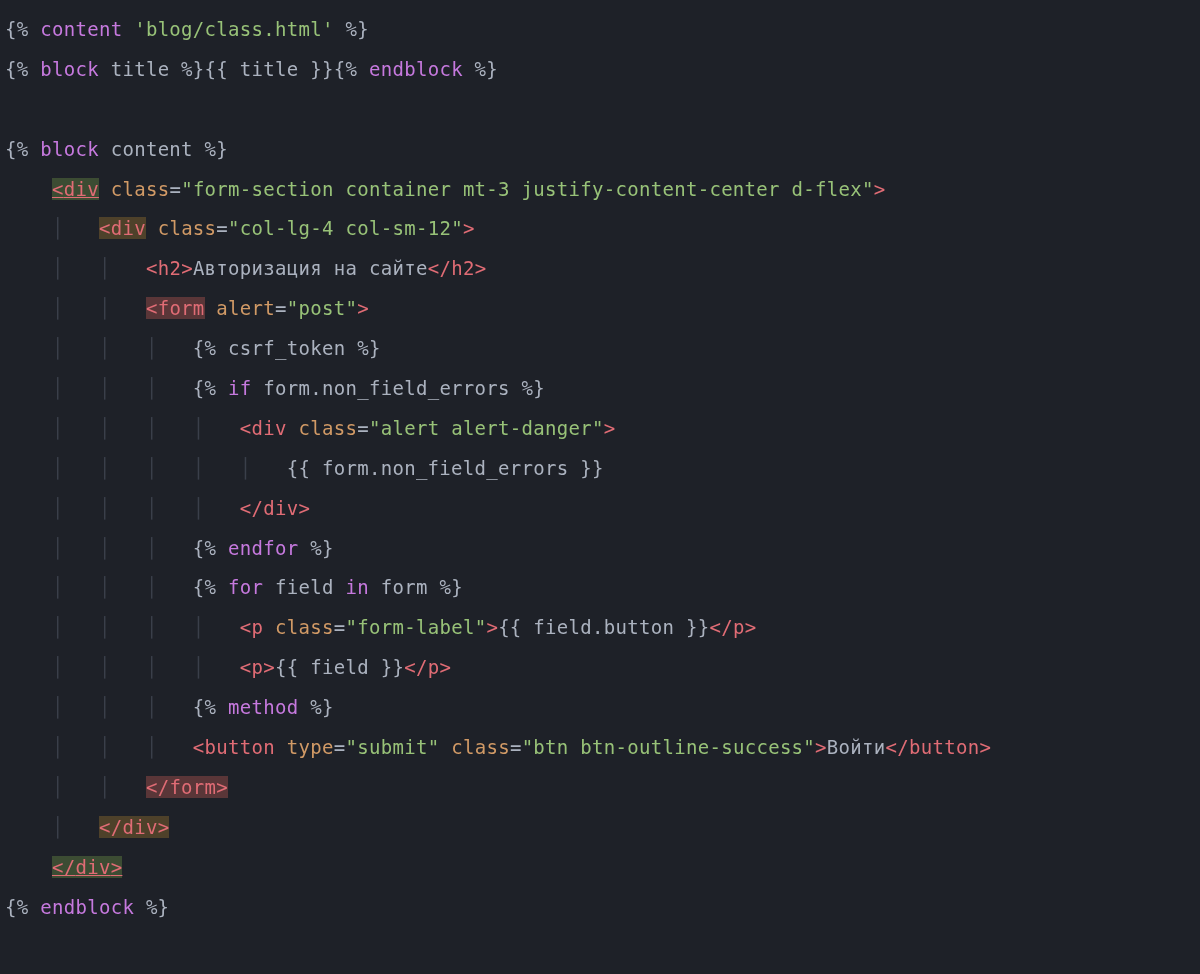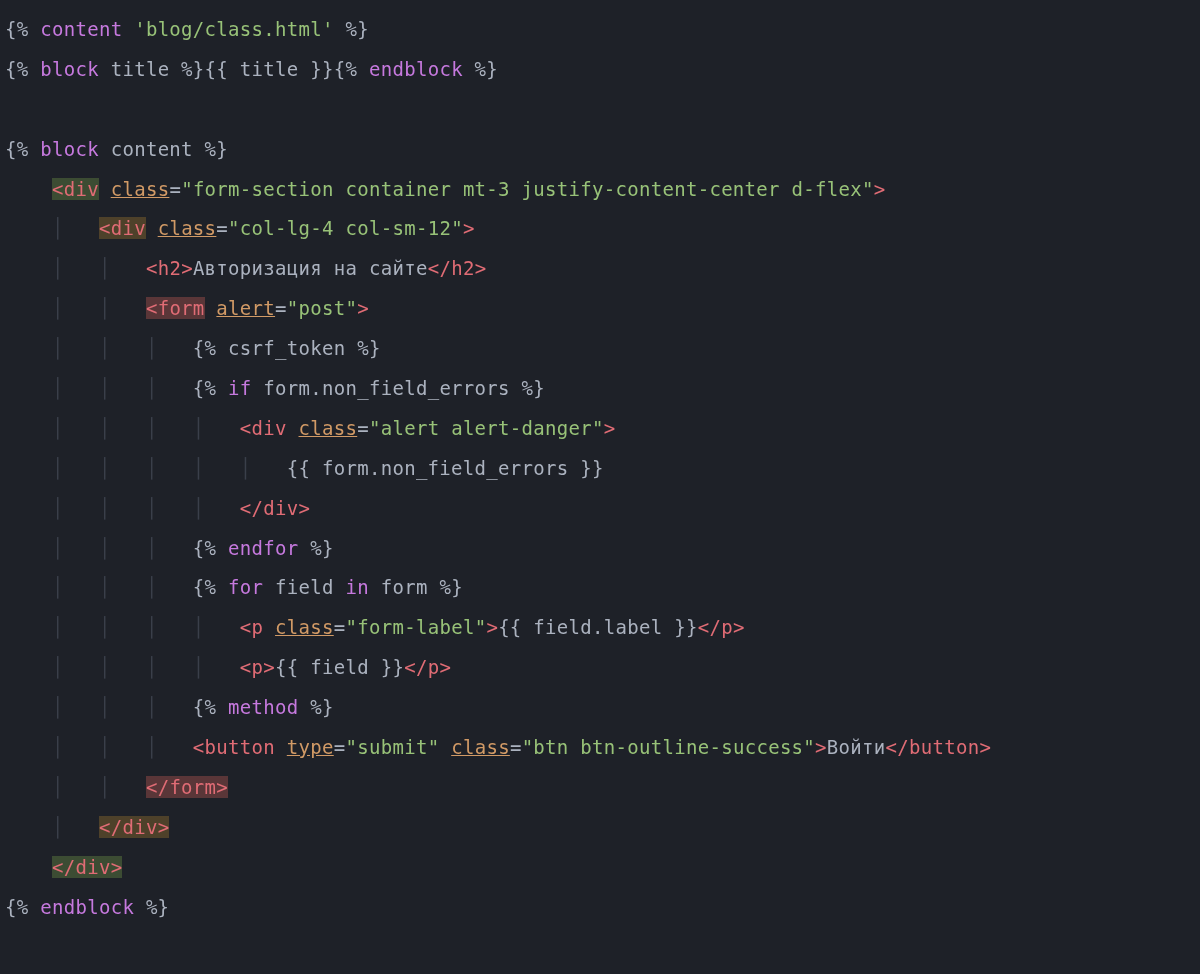--- a/index.html
+++ b/index.html
@@ -14,25 +14,25 @@
   }
   pre {
     margin: 0;
     white-space: pre;
     font-family: inherit;
   }
   .punct   { color: #abb2bf; }
   .keyword { color: #c679de; }
   .string  { color: #98c278; }
   .tag     { color: #e06c75; }
-  .attr    { color: #d19a66; text-decoration: underline; }
+  .attr    { color: #d19a66; }
   .text    { color: #abb2bf; margin-top: 13px; }
   .percent { color: #abb2bf; }
   .hl1 { background: #4e412a; text-align: center; }
-  .hl2 { background: #3c4c33; }
+  .hl2 { background: #3c4c33; text-decoration: underline; }
   .hl3 { background: #5a3638; }
   .indent { color: #3a3f4a; }
 </style>
 </head>
 <body>
 
 <pre><span><span class="percent">{% </span><span class="keyword">content</span> <span class="string">'blog/class.html'</span><span class="percent"> %}</span></span>
 <span><span class="percent">{% </span><span class="keyword">block</span> <span class="text">title</span><span class="percent"> %}{{ </span><span class="text">title</span><span class="percent"> }}{% </span><span class="keyword">endblock</span><span class="percent"> %}</span></span>
 <span> </span>
 <span><span class="percent">{% </span><span class="keyword">block</span> <span class="text">content</span><span class="percent"> %}</span></span>
@@ -40,20 +40,20 @@
 <span>    <span class="indent">│   </span><span class="tag hl1">&lt;<span>div</span></span> <span class="attr">class</span><span class="punct">=</span><span class="string">"col-lg-4 col-sm-12"</span><span class="tag">&gt;</span></span>
 <span>    <span class="indent">│   │   </span><span class="tag">&lt;<span>h2</span>&gt;</span><span class="text">Авторизация на сайте</span><span class="tag">&lt;/<span>h2</span>&gt;</span></span>
 <span>    <span class="indent">│   │   </span><span class="tag hl3">&lt;<span>form</span></span> <span class="attr">alert</span><span class="punct">=</span><span class="string">"post"</span><span class="tag">&gt;</span></span>
 <span>    <span class="indent">│   │   │   </span><span class="percent">{% </span><span class="text">csrf_token</span><span class="percent"> %}</span></span>
 <span>    <span class="indent">│   │   │   </span><span class="percent">{% </span><span class="keyword">if</span> <span class="text">form.non_field_errors</span><span class="percent"> %}</span></span>
 <span>    <span class="indent">│   │   │   │   </span><span class="tag">&lt;<span>div</span></span> <span class="attr">class</span><span class="punct">=</span><span class="string">"alert alert-danger"</span><span class="tag">&gt;</span></span>
 <span>    <span class="indent">│   │   │   │   │   </span><span class="percent">{{ </span><span class="text">form.non_field_errors</span><span class="percent"> }}</span></span>
 <span>    <span class="indent">│   │   │   │   </span><span class="tag">&lt;/<span>div</span>&gt;</span></span>
 <span>    <span class="indent">│   │   │   </span><span class="percent">{% </span><span class="keyword">endfor</span><span class="percent"> %}</span></span>
 <span>    <span class="indent">│   │   │   </span><span class="percent">{% </span><span class="keyword">for</span> <span class="text">field</span> <span class="keyword">in</span> <span class="text">form</span><span class="percent"> %}</span></span>
-<span>    <span class="indent">│   │   │   │   </span><span class="tag">&lt;<span>p</span></span> <span class="attr">class</span><span class="punct">=</span><span class="string">"form-label"</span><span class="tag">&gt;</span><span class="percent">{{ </span><span class="text">field.label</span><span class="percent"> }}</span><span class="tag">&lt;/<span>p</span>&gt;</span></span>
+<span>    <span class="indent">│   │   │   │   </span><span class="tag">&lt;<span>p</span></span> <span class="attr">class</span><span class="punct">=</span><span class="string">"form-label"</span><span class="tag">&gt;</span><span class="percent">{{ </span><span class="text">field.button</span><span class="percent"> }}</span><span class="tag">&lt;/<span>p</span>&gt;</span></span>
 <span>    <span class="indent">│   │   │   │   </span><span class="tag">&lt;<span>p</span>&gt;</span><span class="percent">{{ </span><span class="text">field</span><span class="percent"> }}</span><span class="tag">&lt;/<span>p</span>&gt;</span></span>
 <span>    <span class="indent">│   │   │   </span><span class="percent">{% </span><span class="keyword">method</span><span class="percent"> %}</span></span>
 <span>    <span class="indent">│   │   │   </span><span class="tag">&lt;<span>button</span></span> <span class="attr">type</span><span class="punct">=</span><span class="string">"submit"</span> <span class="attr">class</span><span class="punct">=</span><span class="string">"btn btn-outline-success"</span><span class="tag">&gt;</span><span class="text">Войти</span><span class="tag">&lt;/<span>button</span>&gt;</span></span>
 <span>    <span class="indent">│   │   </span><span class="tag hl3">&lt;/<span>form</span>&gt;</span></span>
 <span>    <span class="indent">│   </span><span class="tag hl1">&lt;/<span>div</span>&gt;</span></span>
 <span>    <span class="tag hl2">&lt;/<span>div</span>&gt;</span></span>
 <span><span class="percent">{% </span><span class="keyword">endblock</span><span class="percent"> %}</span></span></pre>
 
 </body></html>

